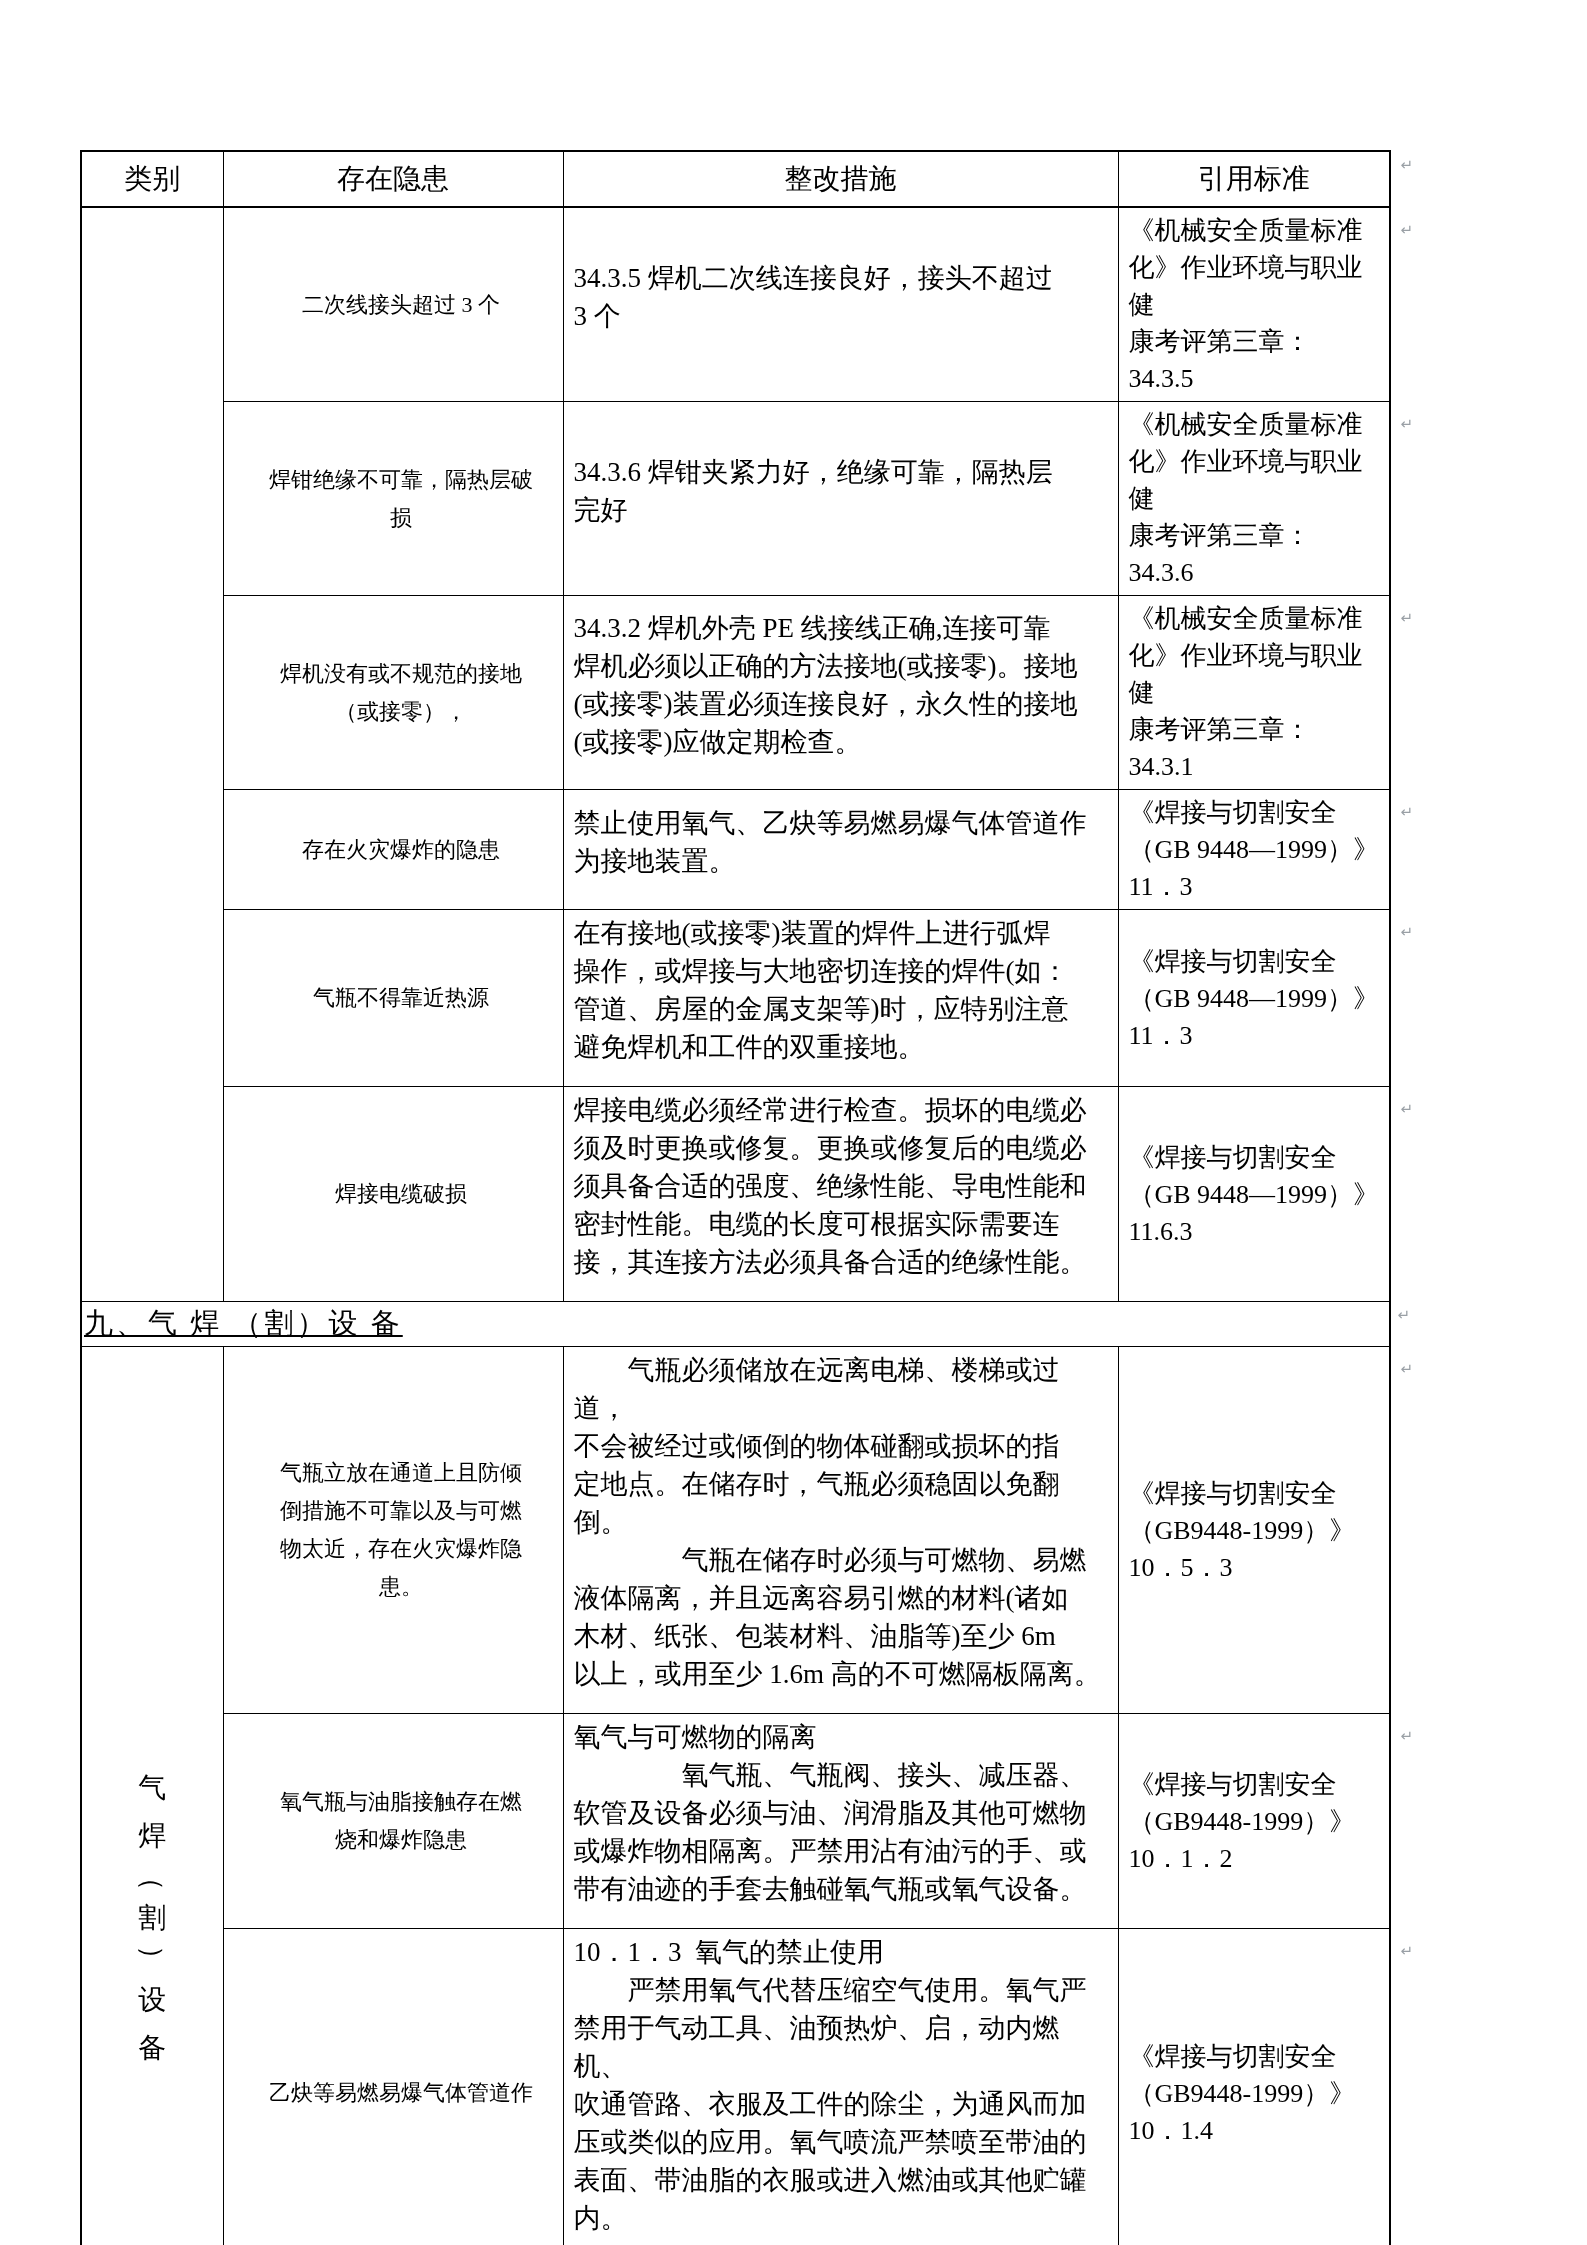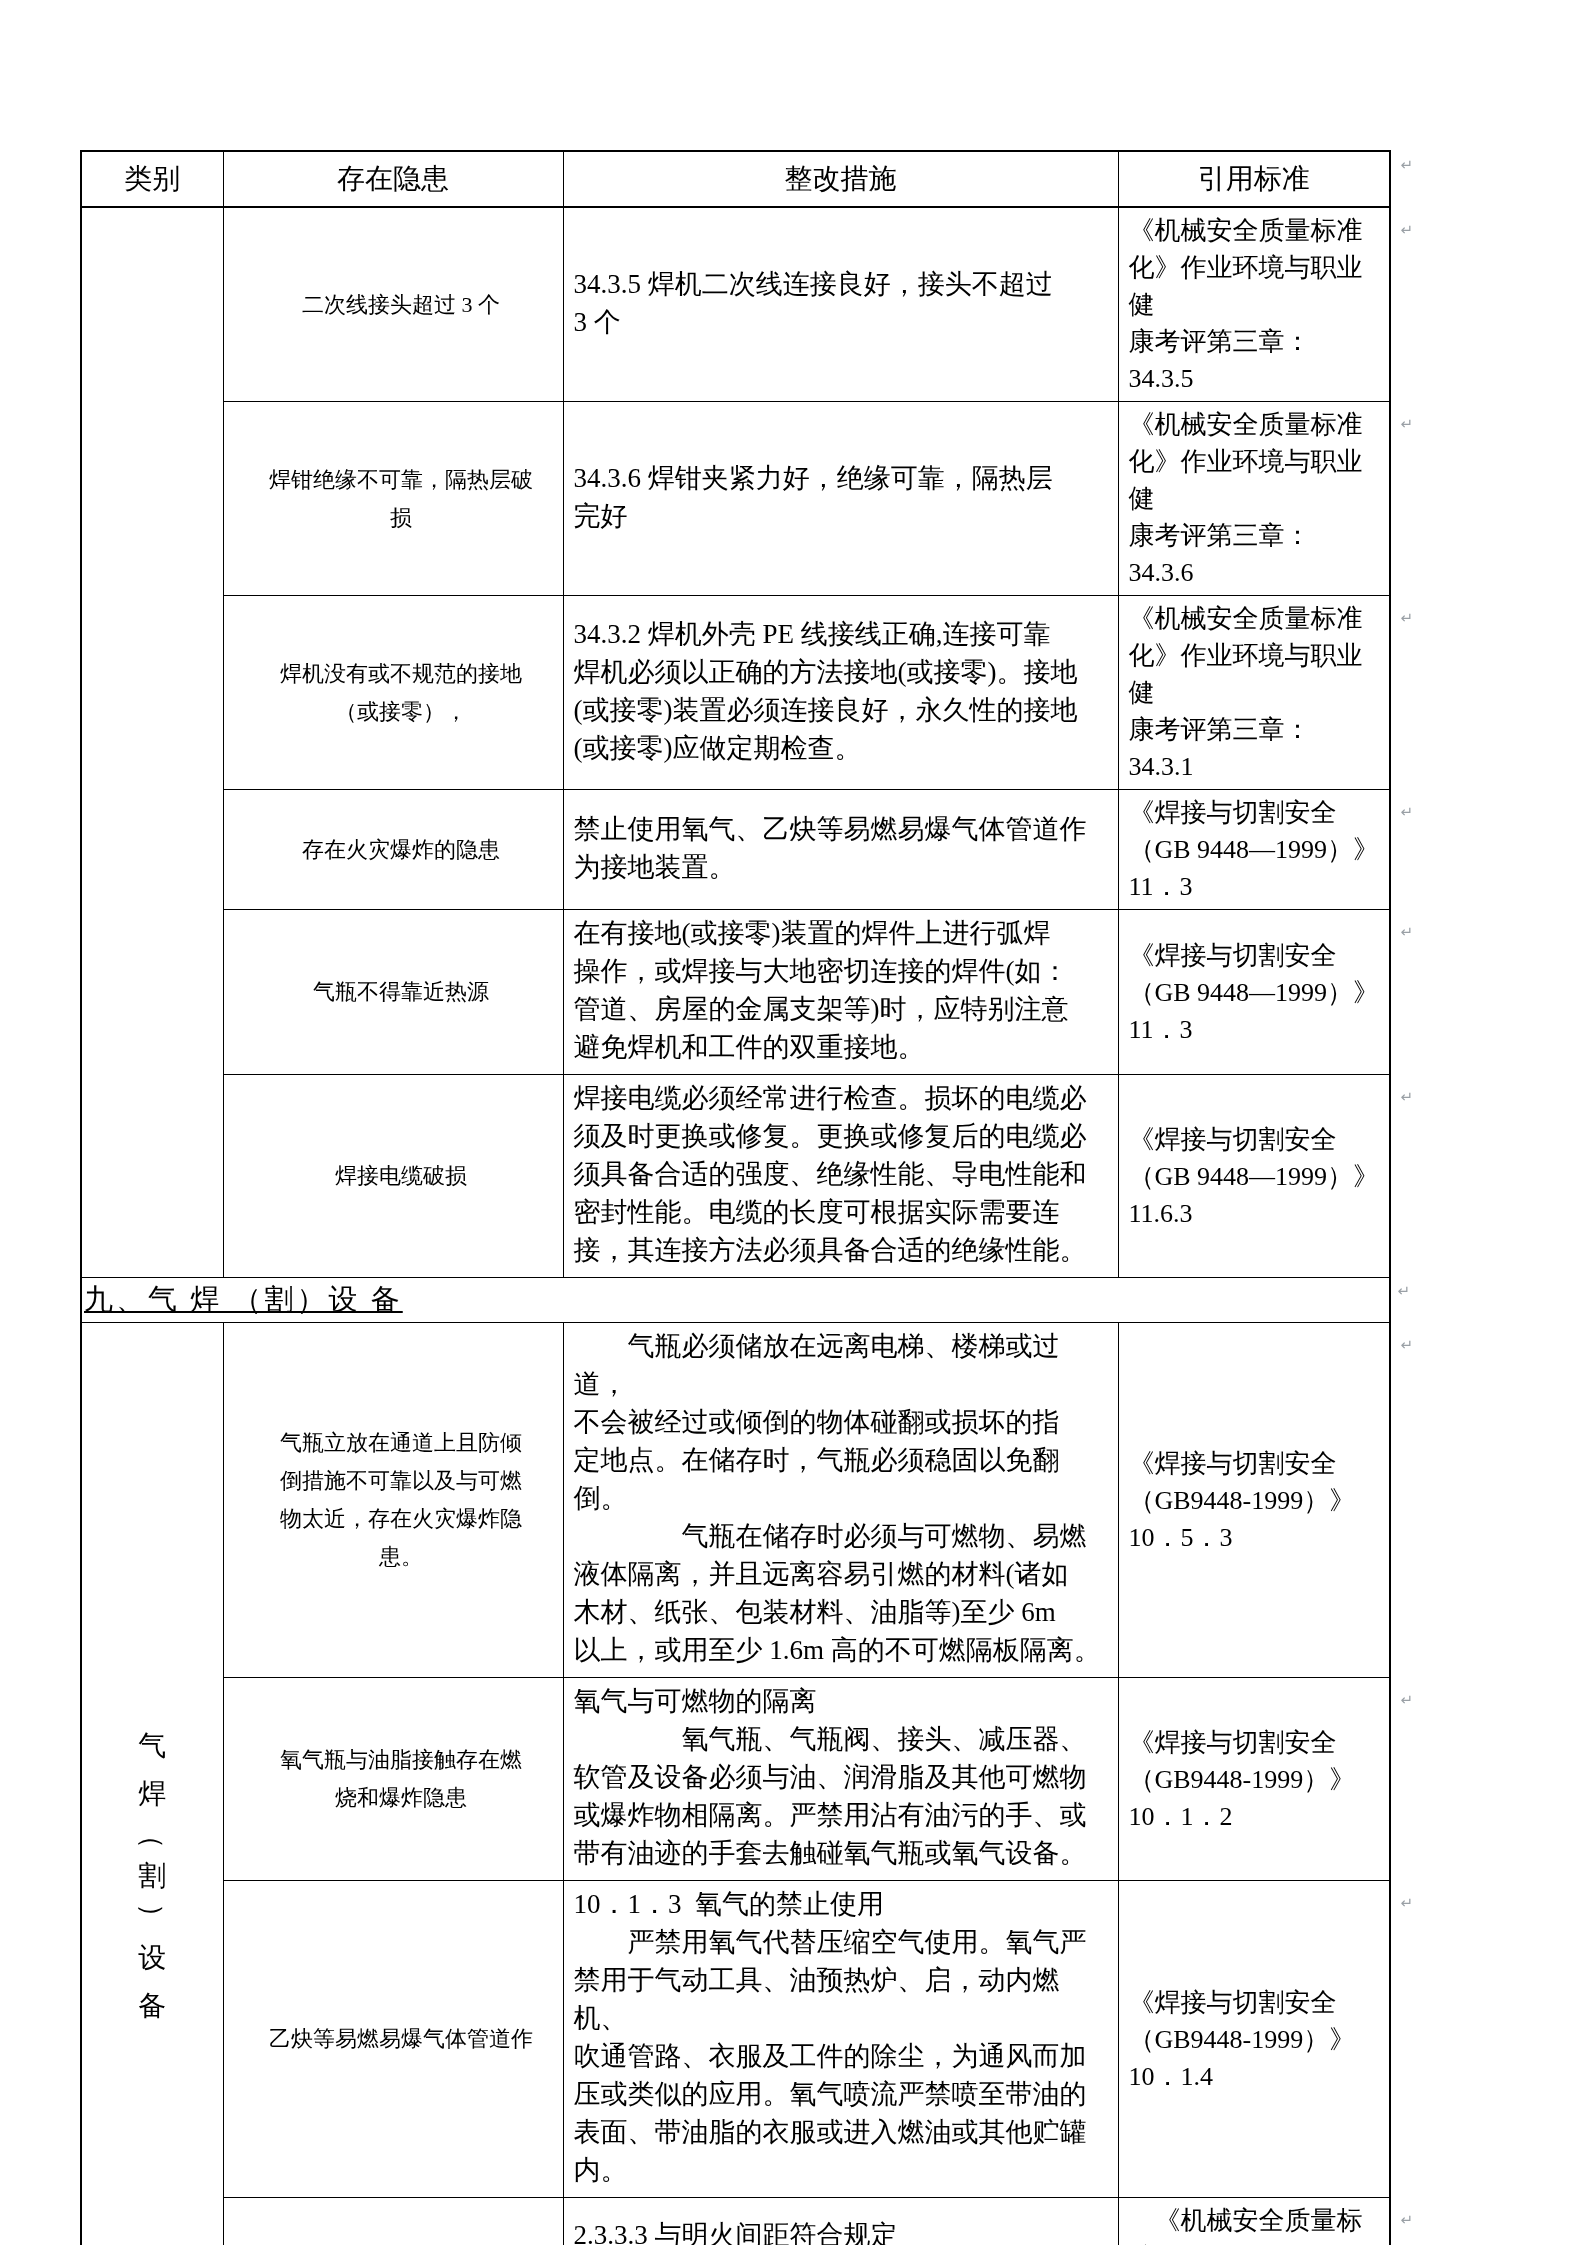--- a/index.html
+++ b/index.html
@@ -37,21 +37,21 @@
   td.hazard{
     font-size:22px;
     line-height:38px;
     padding:6px 6px 6px 22px;
     white-space:pre-wrap;
     text-align:center;
   }
   td.measure{
     font-size:27px;
     line-height:38px;
-    padding:4px 6px 8px 10px;
+    padding:4px 6px 20px 10px;
     white-space:pre-wrap;
     text-align:left;
   }
   td.std{
     font-size:26px;
     line-height:37px;
     padding:4px 4px 4px 10px;
     white-space:pre-wrap;
     text-align:left;
     position:relative;

